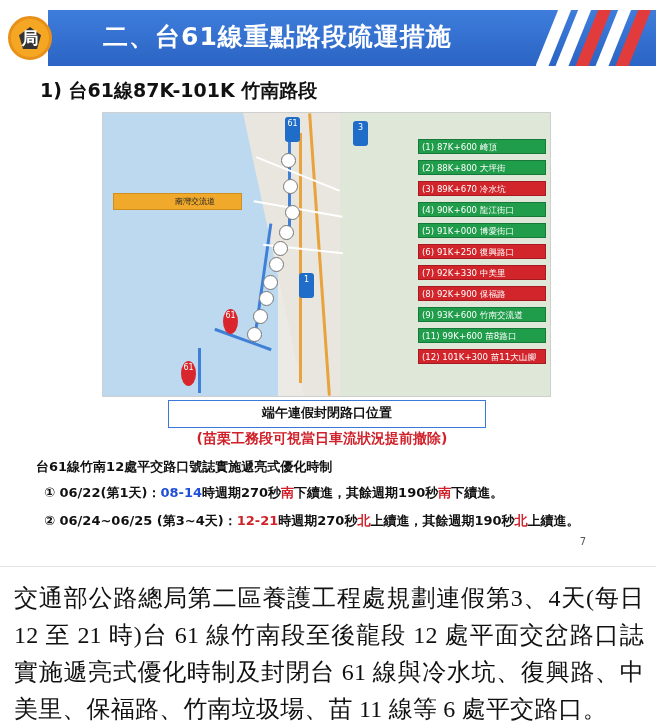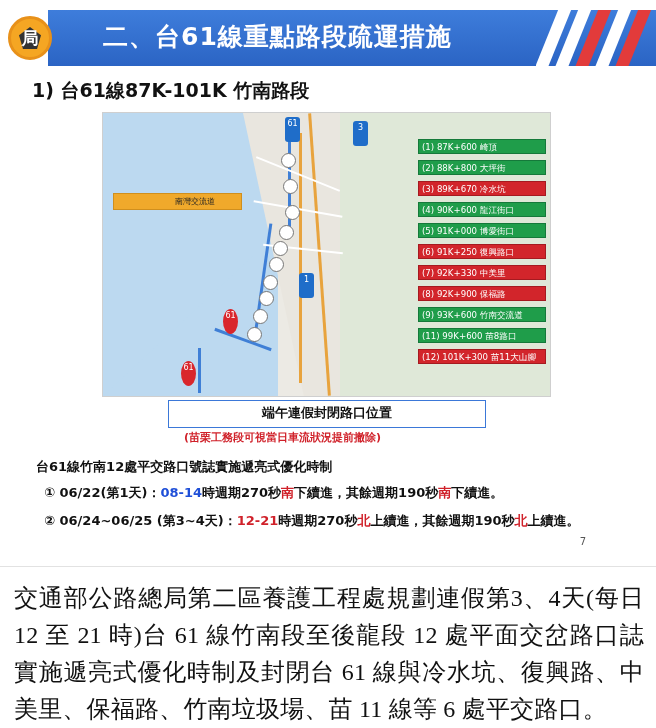--- a/index.html
+++ b/index.html
@@ -84,21 +84,21 @@
     justify-content: center;
     font-size: 17px;
     font-weight: bold;
     color: #ffffff;
     z-index: 2;
   }
 
   
   .subtitle {
     position: absolute;
-    left: 32px; top: 78px;
+    left: 40px; top: 78px;
     font-size: 19px;
     font-weight: bold;
     color: #111;
   }
 
   
   .map {
     position: absolute;
     left: 102px; top: 112px;
     width: 447px; height: 283px;
@@ -204,24 +204,24 @@
     background: #ffffff;
     font-size: 13px;
     font-weight: bold;
     color: #111;
     text-align: center;
     line-height: 26px;
     font-family: Liberation Mono, monospace;
   }
   .caption-note {
     position: absolute;
-    left: 184px; top: 430px;
+    left: 164px; top: 430px;
     width: 316px;
-    text-align: left;
-    font-size: 11px;
+    text-align: center;
+    font-size: 14px;
     color: #d0212a;
     font-weight: bold;
   }
 
   
   .line1 {
     position: absolute;
     left: 36px; top: 458px;
     font-size: 13px;
     color: #111;

